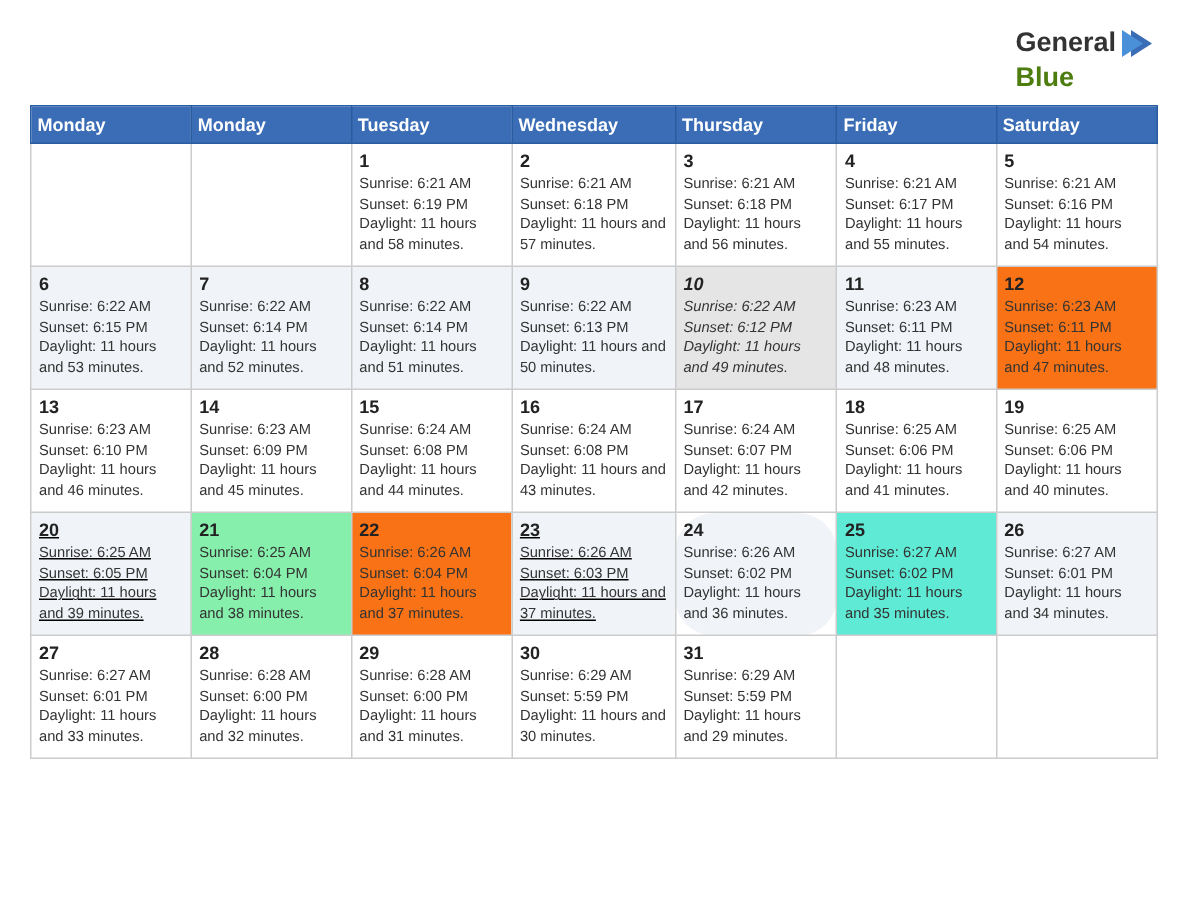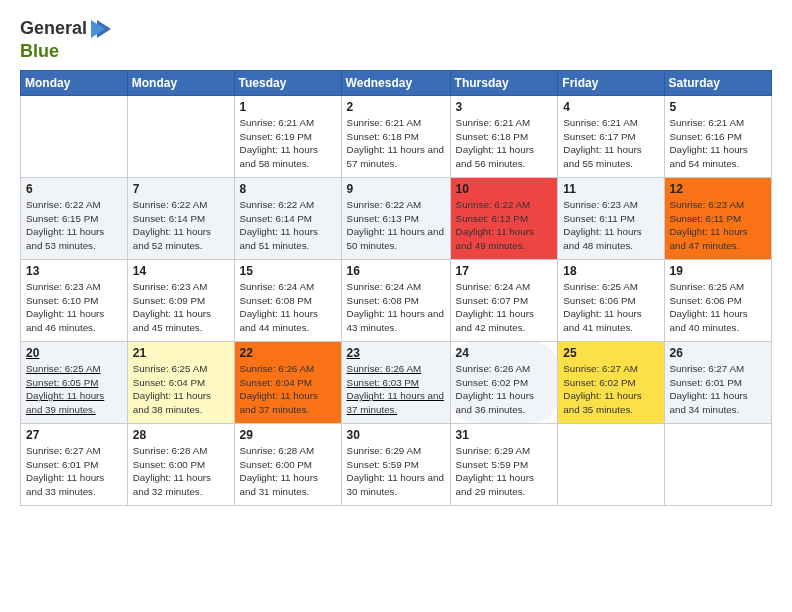--- a/index.html
+++ b/index.html
@@ -10,21 +10,21 @@
       height: 612px;
       overflow: hidden;
     }
     .page {
       width: 792px;
       padding: 16px 20px 10px 20px;
     }
     .header {
       display: flex;
       align-items: flex-start;
-      justify-content: flex-start;
+      justify-content: flex-end;
       margin-bottom: 8px;
     }
     .logo {
       display: flex;
       align-items: center;
       gap: 0;
     }
     .logo-text {
       font-size: 18px;
       font-weight: bold;
@@ -176,21 +176,21 @@
             <div class="day-info" style="white-space: pre-line;">Sunrise: 6:22 AM
 Sunset: 6:14 PM
 Daylight: 11 hours and 51 minutes.</div>
           </td>
           <td style="background: rgb(240, 244, 248);">
             <span class="day-num">9</span>
             <div class="day-info" style="white-space: pre-line;">Sunrise: 6:22 AM
 Sunset: 6:13 PM
 Daylight: 11 hours and 50 minutes.</div>
           </td>
-          <td style="background: #ef4444;">
+          <td style="background: #e5e5e5; font-style: italic;">
             <span class="day-num">10</span>
             <div class="day-info" style="white-space: pre-line;">Sunrise: 6:22 AM
 Sunset: 6:12 PM
 Daylight: 11 hours and 49 minutes.</div>
           </td>
           <td style="background: rgb(240, 244, 248);">
             <span class="day-num">11</span>
             <div class="day-info" style="white-space: pre-line;">Sunrise: 6:23 AM
 Sunset: 6:11 PM
 Daylight: 11 hours and 48 minutes.</div>
@@ -246,21 +246,21 @@
 Daylight: 11 hours and 40 minutes.</div>
           </td>
         </tr>
         <tr>
           <td style="background: rgb(240, 244, 248); text-decoration: underline;">
             <span class="day-num">20</span>
             <div class="day-info" style="white-space: pre-line;">Sunrise: 6:25 AM
 Sunset: 6:05 PM
 Daylight: 11 hours and 39 minutes.</div>
           </td>
-          <td style="background: #fef9c3;">
+          <td style="background: #86efac;">
             <span class="day-num">21</span>
             <div class="day-info" style="white-space: pre-line;">Sunrise: 6:25 AM
 Sunset: 6:04 PM
 Daylight: 11 hours and 38 minutes.</div>
           </td>
           <td style="background: #f97316;">
             <span class="day-num">22</span>
             <div class="day-info" style="white-space: pre-line;">Sunrise: 6:26 AM
 Sunset: 6:04 PM
 Daylight: 11 hours and 37 minutes.</div>
@@ -270,21 +270,21 @@
             <div class="day-info" style="white-space: pre-line;">Sunrise: 6:26 AM
 Sunset: 6:03 PM
 Daylight: 11 hours and 37 minutes.</div>
           </td>
           <td style="background: rgb(240, 244, 248); border-radius: 26px;">
             <span class="day-num">24</span>
             <div class="day-info" style="white-space: pre-line;">Sunrise: 6:26 AM
 Sunset: 6:02 PM
 Daylight: 11 hours and 36 minutes.</div>
           </td>
-          <td style="background: #fde047;">
+          <td style="background: #5eead4;">
             <span class="day-num">25</span>
             <div class="day-info" style="white-space: pre-line;">Sunrise: 6:27 AM
 Sunset: 6:02 PM
 Daylight: 11 hours and 35 minutes.</div>
           </td>
           <td style="background: rgb(240, 244, 248);">
             <span class="day-num">26</span>
             <div class="day-info" style="white-space: pre-line;">Sunrise: 6:27 AM
 Sunset: 6:01 PM
 Daylight: 11 hours and 34 minutes.</div>

